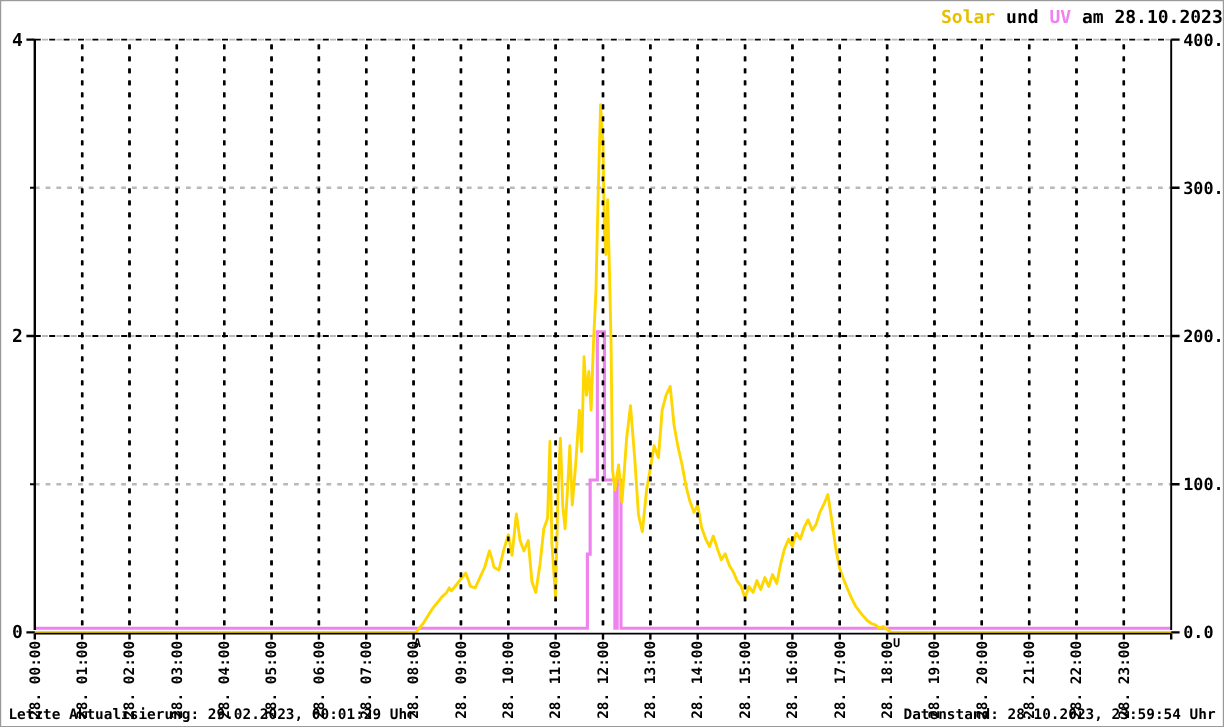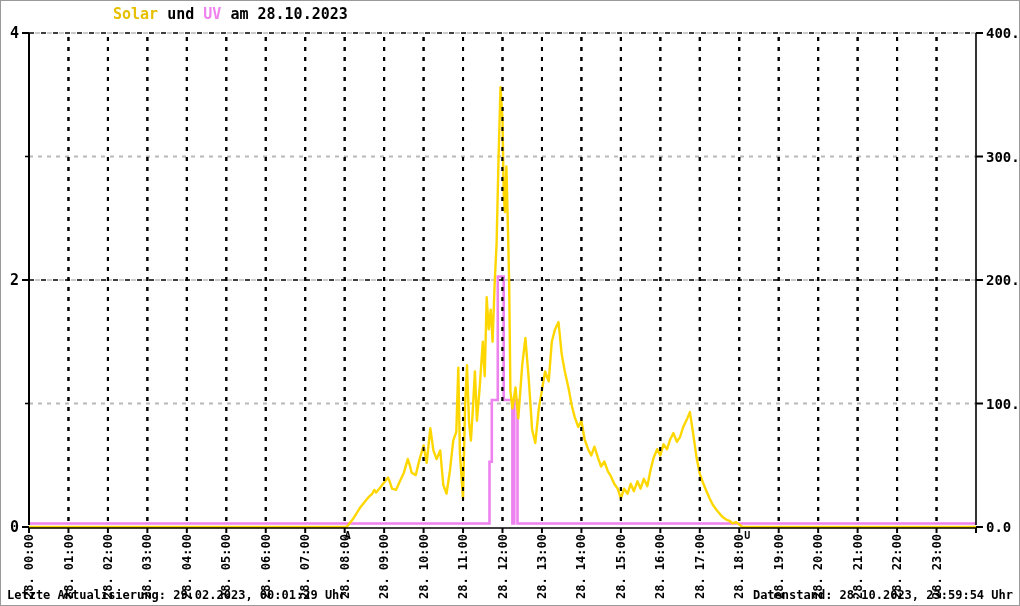--- a/index.html
+++ b/index.html
@@ -3,21 +3,21 @@
 <meta charset="utf-8">
 <style>
   html,body{margin:0;padding:0;background:#e8e8e8;}
   .screen{
     position:relative;width:1020px;height:606px;background:#ffffff;
     border:1px solid #9a9a9a;box-sizing:border-box;overflow:hidden;
     font-family:"DejaVu Sans Mono","Liberation Mono",monospace;
   }
   .chart-title{
     position:absolute;top:4px;left:0;width:100%;box-sizing:border-box;
-    padding-left:112px;text-align:left;font-size:15px;font-weight:bold;
+    padding-left:112px;text-align:right;font-size:15px;font-weight:bold;
     white-space:pre;color:#000;letter-spacing:0px;
   }
   .footer-left{
     position:absolute;left:6px;bottom:3px;font-size:12px;font-weight:bold;color:#000;white-space:pre;
   }
   .footer-right{
     position:absolute;right:6px;bottom:3px;font-size:12px;font-weight:bold;color:#000;white-space:pre;
   }
   svg{position:absolute;top:0;left:0;}
   svg text{font-family:"DejaVu Sans Mono","Liberation Mono",monospace;font-weight:bold;fill:#000;}

